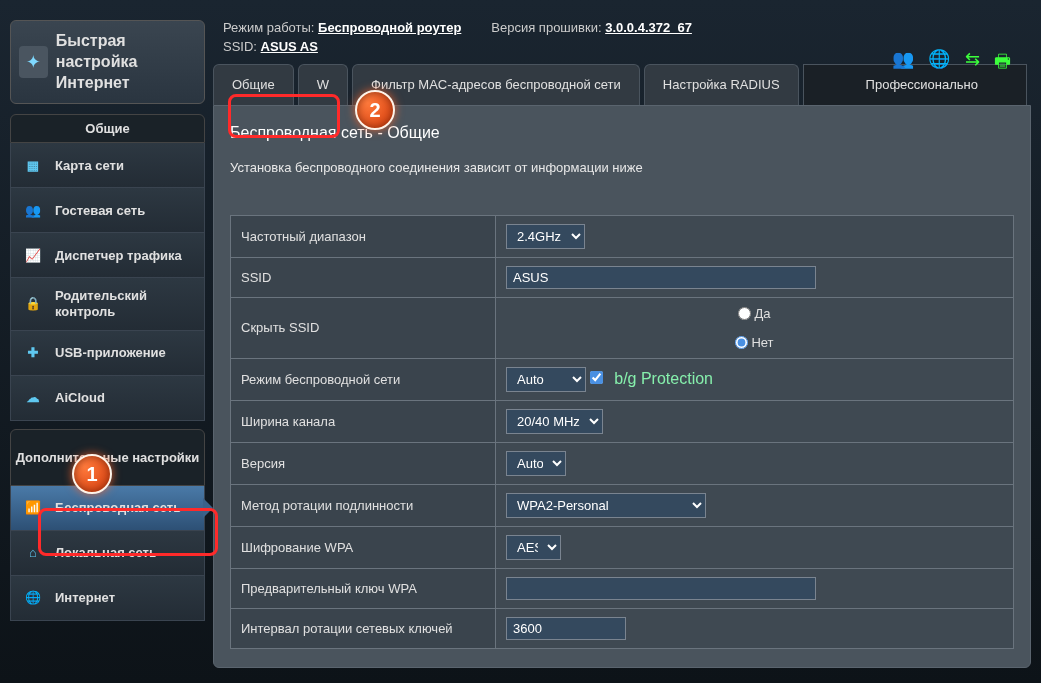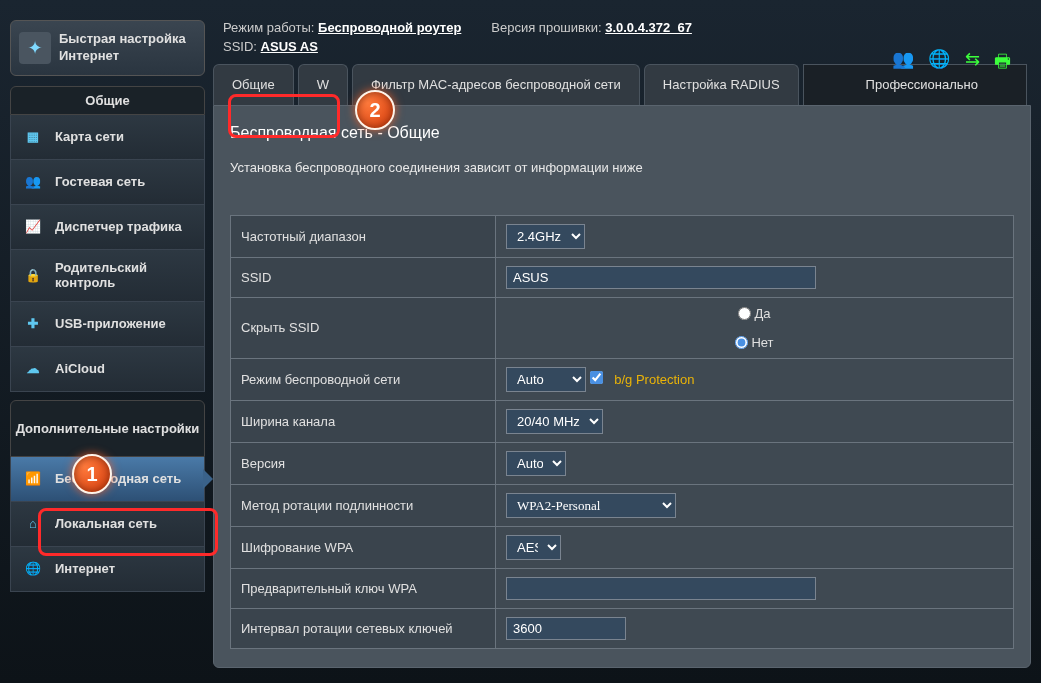--- a/index.html
+++ b/index.html
@@ -27,21 +27,21 @@
     margin-bottom: 10px;
     cursor: pointer;
   }
   .qs-icon {
     width: 32px; height: 32px;
     background: #4a5560;
     border-radius: 4px;
     display: flex; align-items: center; justify-content: center;
     color: #7fd9ff; font-size: 18px;
   }
-  .quick-setup-text { font-size: 13px; font-weight: bold; line-height: 1.3; }
+  .quick-setup-text { font-size: 16px; font-weight: bold; line-height: 1.3; }
   
   .side-section { margin-bottom: 8px; }
   .side-header {
     background: #1a2228;
     border: 1px solid #444;
     border-radius: 6px 6px 0 0;
     text-align: center;
     padding: 6px;
     font-size: 13px;
     font-weight: bold;
@@ -139,21 +139,21 @@
     background: #34495e;
     border: 1px solid #7a8490;
     color: #fff;
     padding: 3px 6px;
     font-size: 13px;
   }
   .form-table input[type=text] { width: 310px; }
   .form-table input.short { width: 120px; }
   .form-table .radios { display: flex; gap: 14px; align-items: center; flex-direction: column; }
   .form-table .radios label { display: flex; gap: 3px; align-items: center; font-size: 13px; }
-  .protection { color: #eab308; margin-left: 8px; font-size: 13px; }
+  .protection { color: #86efac; margin-left: 8px; font-size: 16px; }
   input[type=checkbox] { accent-color: #4a90e2; }
   input[type=radio] { accent-color: #4a90e2; }
   
   
   .badge {
     position: absolute;
     width: 40px; height: 40px;
     background: radial-gradient(circle at 30% 30%, #ff7a3c, #d43a0a);
     border: 2px solid #fff3e8;
     border-radius: 50%;
@@ -292,21 +292,21 @@
         <tr>
           <td class="lbl">Ширина канала</td>
           <td><select><option>20/40 MHz</option></select></td>
         </tr>
         <tr>
           <td class="lbl">Версия</td>
           <td><select style="width:60px;"><option>Auto</option></select></td>
         </tr>
         <tr>
           <td class="lbl">Метод ротации подлинности</td>
-          <td><select style="width:170px;font-family:Liberation Serif, serif;"><option>WPA2-Personal</option></select></td>
+          <td><select style="width:200px;"><option>WPA2-Personal</option></select></td>
         </tr>
         <tr>
           <td class="lbl">Шифрование WPA</td>
           <td><select style="width:55px;"><option>AES</option></select></td>
         </tr>
         <tr>
           <td class="lbl">Предварительный ключ WPA</td>
           <td><input type="text" value="" style=""></td>
         </tr>
         <tr>

